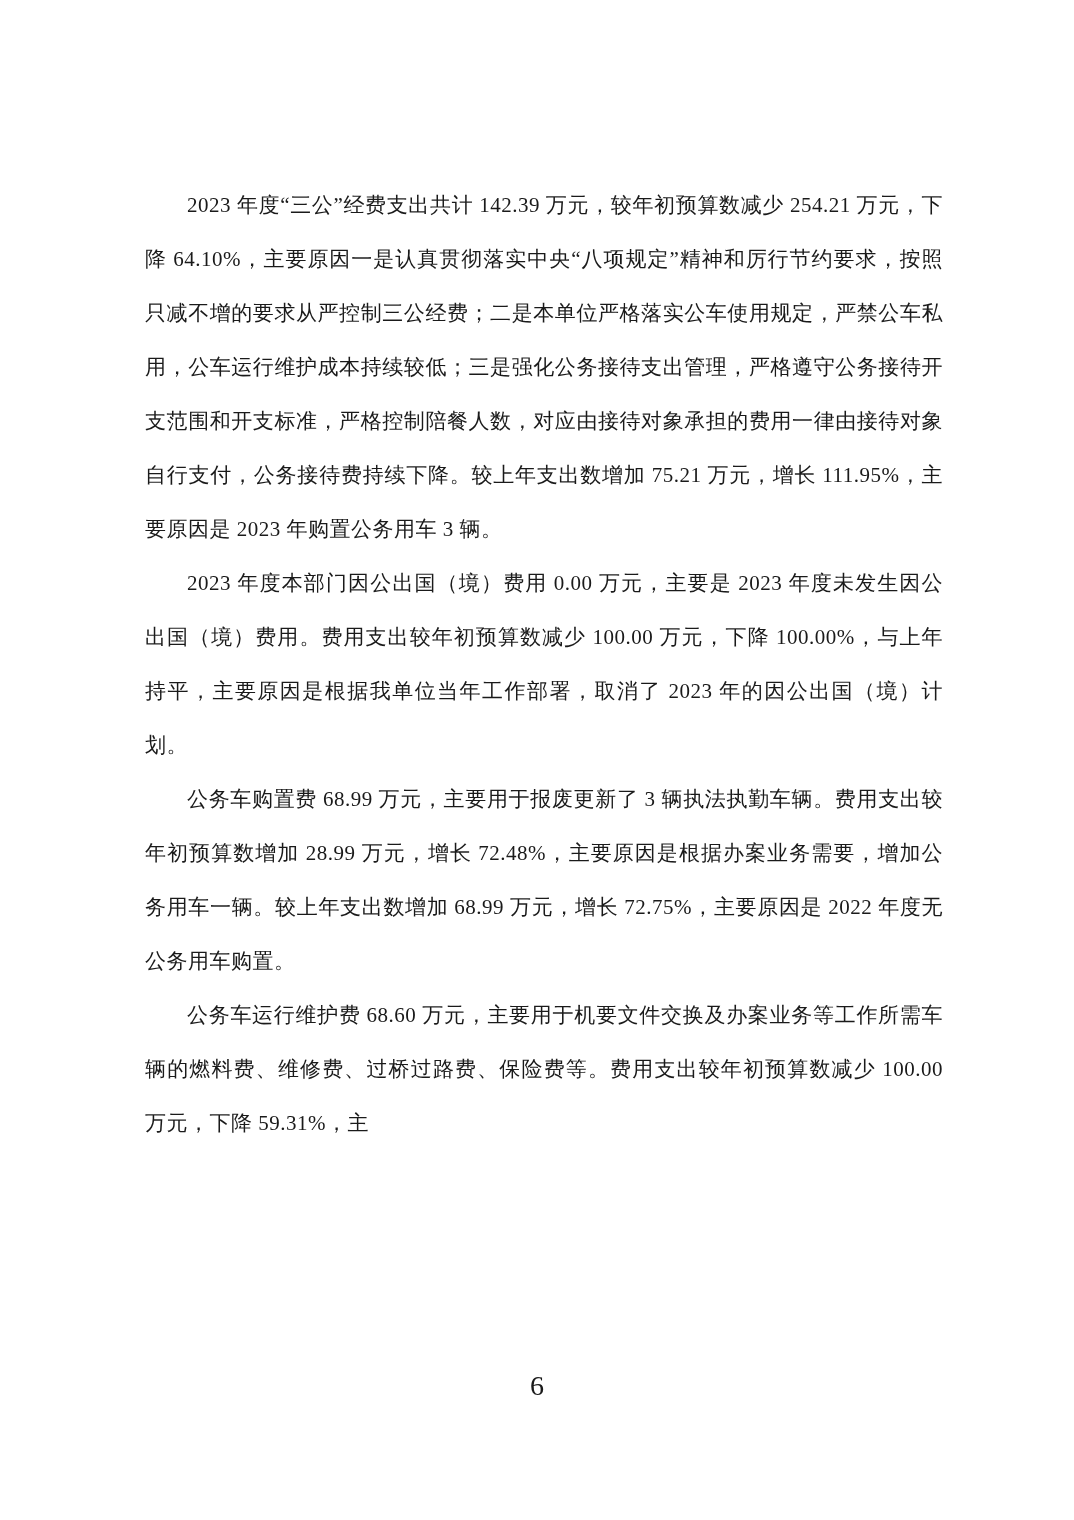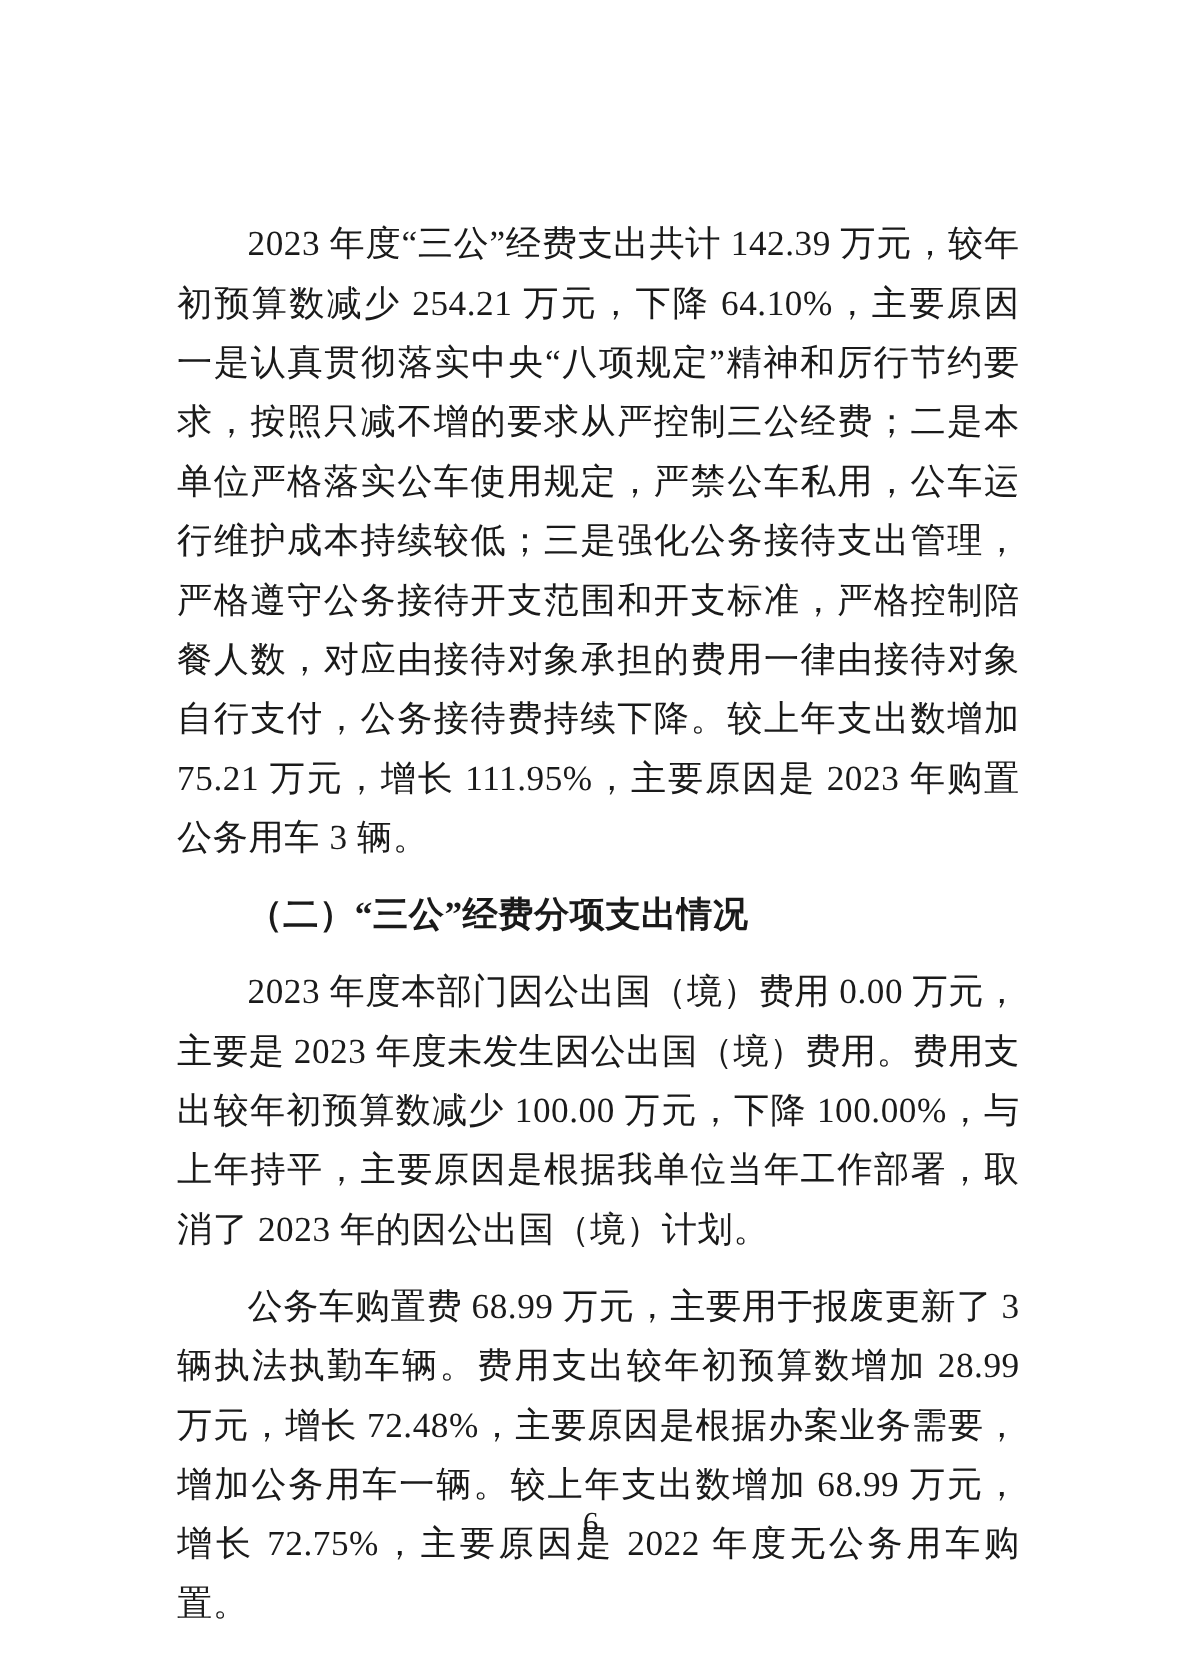--- a/index.html
+++ b/index.html
@@ -16,22 +16,22 @@
     color: #1a1a1a;
     overflow: hidden;
   }
   .content {
     position: absolute;
     left: 145px;
     top: 178px;
     width: 798px;
   }
   .content p {
-    margin: 16px;
-    font-size: 32px;
+    margin: 0;
+    font-size: 21px;
     line-height: 54px;
     text-align: justify;
     text-justify: inter-ideograph;
     text-indent: 2em;
     letter-spacing: 0.5px;
     word-break: break-all;
   }
   .content p.heading {
     font-weight: bold;
     text-align: left;
@@ -46,18 +46,18 @@
     line-height: 40px;
     color: #1a1a1a;
   }
 </style>
 </head>
 <body>
 
 <div class="page">
   <div class="content">
     <p>2023 年度“三公”经费支出共计 142.39 万元，较年初预算数减少 254.21 万元，下降 64.10%，主要原因一是认真贯彻落实中央“八项规定”精神和厉行节约要求，按照只减不增的要求从严控制三公经费；二是本单位严格落实公车使用规定，严禁公车私用，公车运行维护成本持续较低；三是强化公务接待支出管理，严格遵守公务接待开支范围和开支标准，严格控制陪餐人数，对应由接待对象承担的费用一律由接待对象自行支付，公务接待费持续下降。较上年支出数增加 75.21 万元，增长 111.95%，主要原因是 2023 年购置公务用车 3 辆。</p>
-    <p class="heading">（二）“三公”经费分项支出情况</p>
     <p>2023 年度本部门因公出国（境）费用 0.00 万元，主要是 2023 年度未发生因公出国（境）费用。费用支出较年初预算数减少 100.00 万元，下降 100.00%，与上年持平，主要原因是根据我单位当年工作部署，取消了 2023 年的因公出国（境）计划。</p>
     <p>公务车购置费 68.99 万元，主要用于报废更新了 3 辆执法执勤车辆。费用支出较年初预算数增加 28.99 万元，增长 72.48%，主要原因是根据办案业务需要，增加公务用车一辆。较上年支出数增加 68.99 万元，增长 72.75%，主要原因是 2022 年度无公务用车购置。</p>
+    <p>公务车运行维护费 68.60 万元，主要用于机要文件交换及办案业务等工作所需车辆的燃料费、维修费、过桥过路费、保险费等。费用支出较年初预算数减少 100.00 万元，下降 59.31%，主</p>
   </div>
   <div class="page-number">6</div>
 </div>
 
 </body></html>

